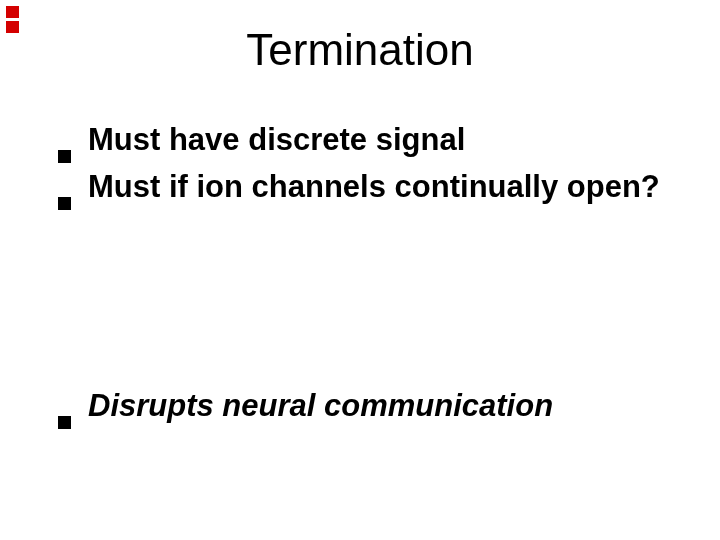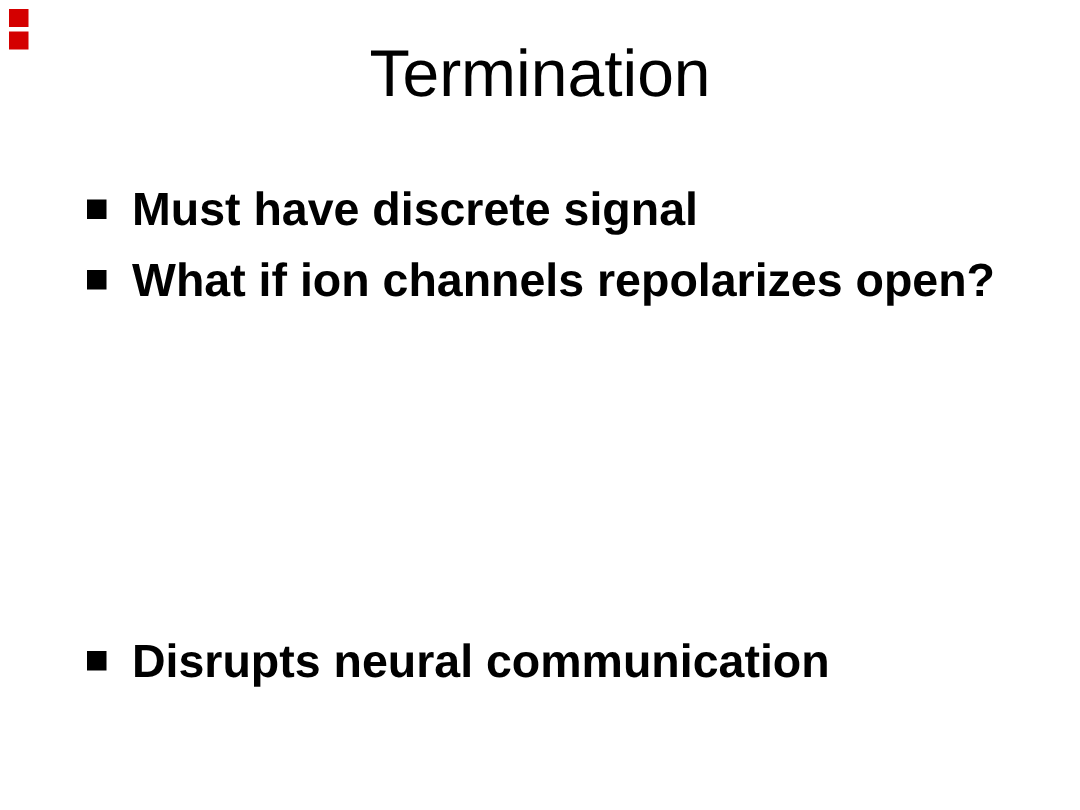--- a/index.html
+++ b/index.html
@@ -40,25 +40,25 @@
     letter-spacing: 0px;
     color: #000000;
   }
 
   .bullet-group {
     position: absolute;
     left: 58px;
     width: 640px;
   }
   .bullet-group.top    { top: 116px; }
-  .bullet-group.bottom { top: 417px; }
+  .bullet-group.bottom { top: 382px; font-style: italic; }
 
   .bullet-line {
     display: flex;
-    align-items: flex-start;
+    align-items: flex-end;
   }
   .bullet-sq {
     flex: 0 0 auto;
     width: 13px;
     height: 13px;
     margin-top: 17px;
     margin-right: 17px;
     background: #000000;
   }
   .bullet-txt {
@@ -108,21 +108,21 @@
 
   <h1 class="title">Termination</h1>
 
   <div class="bullet-group top">
     <div class="bullet-line">
       <span class="bullet-sq"></span>
       <span class="bullet-txt">Must have discrete signal</span>
     </div>
     <div class="bullet-line">
       <span class="bullet-sq"></span>
-      <span class="bullet-txt">What if ion channels repolarizes open?</span>
+      <span class="bullet-txt">Must if ion channels continually open?</span>
     </div>
   </div>
 
   <div class="bullet-group bottom">
     <div class="bullet-line">
       <span class="bullet-sq"></span>
       <span class="bullet-txt">Disrupts neural communication</span>
     </div>
   </div>
 

